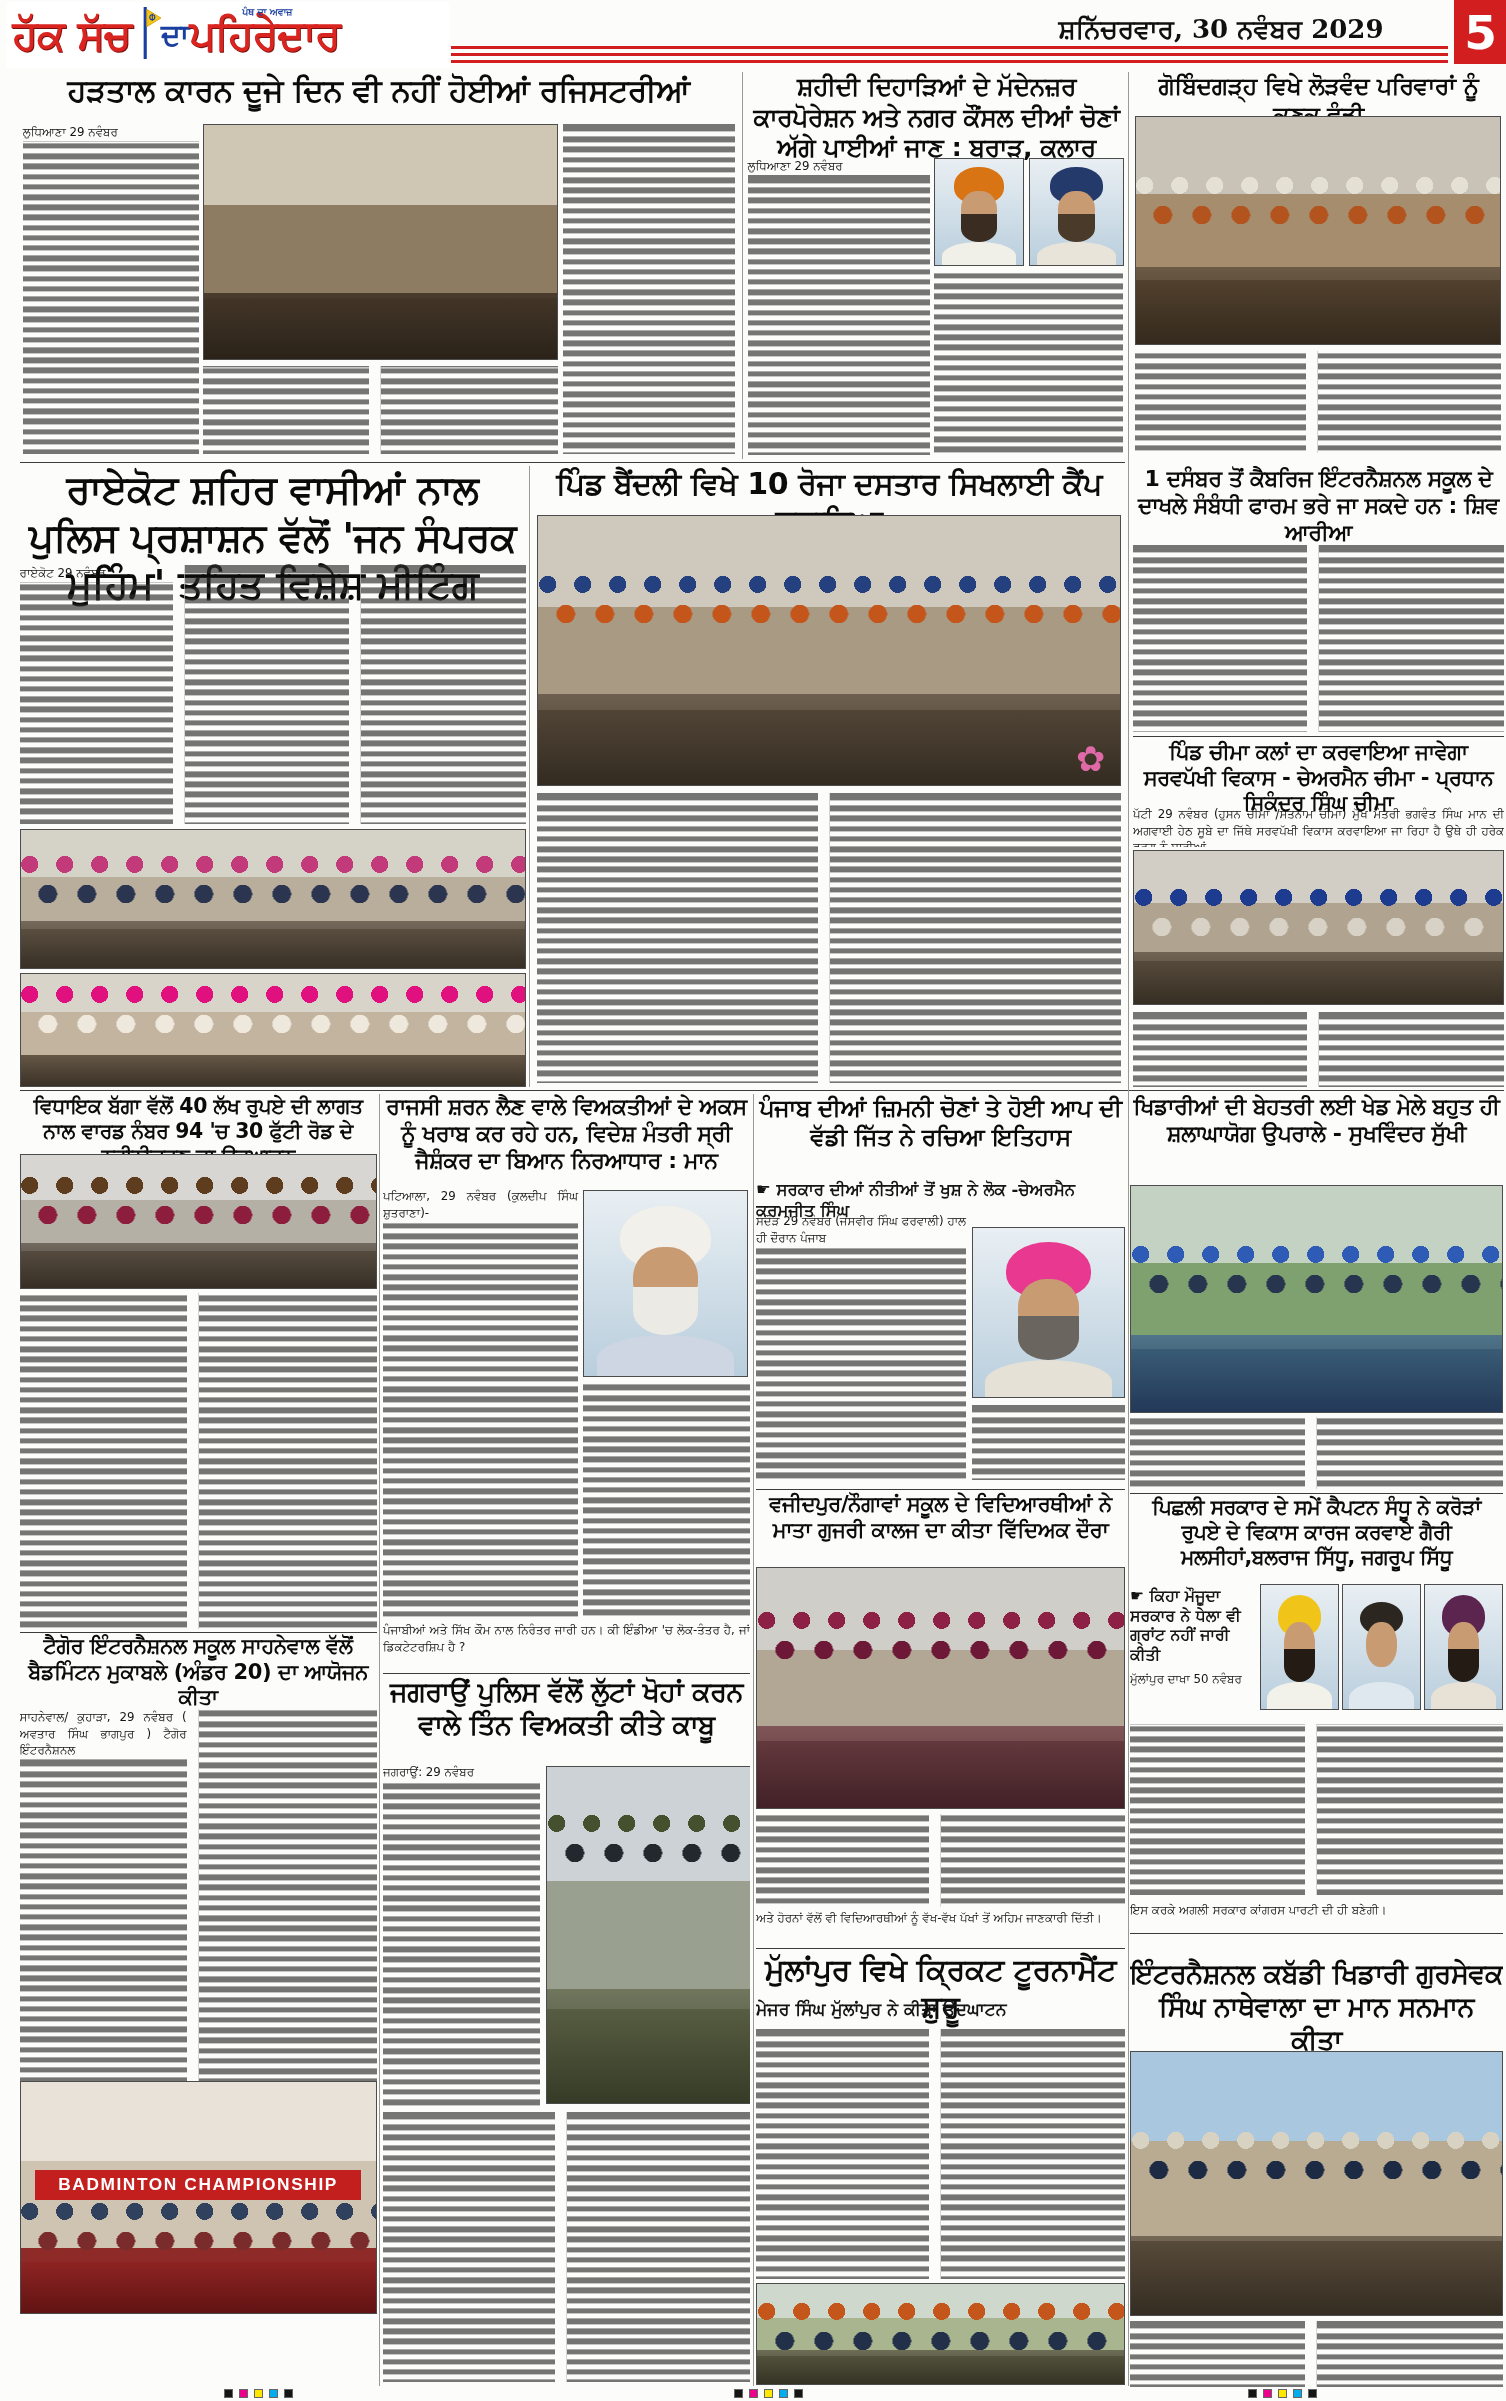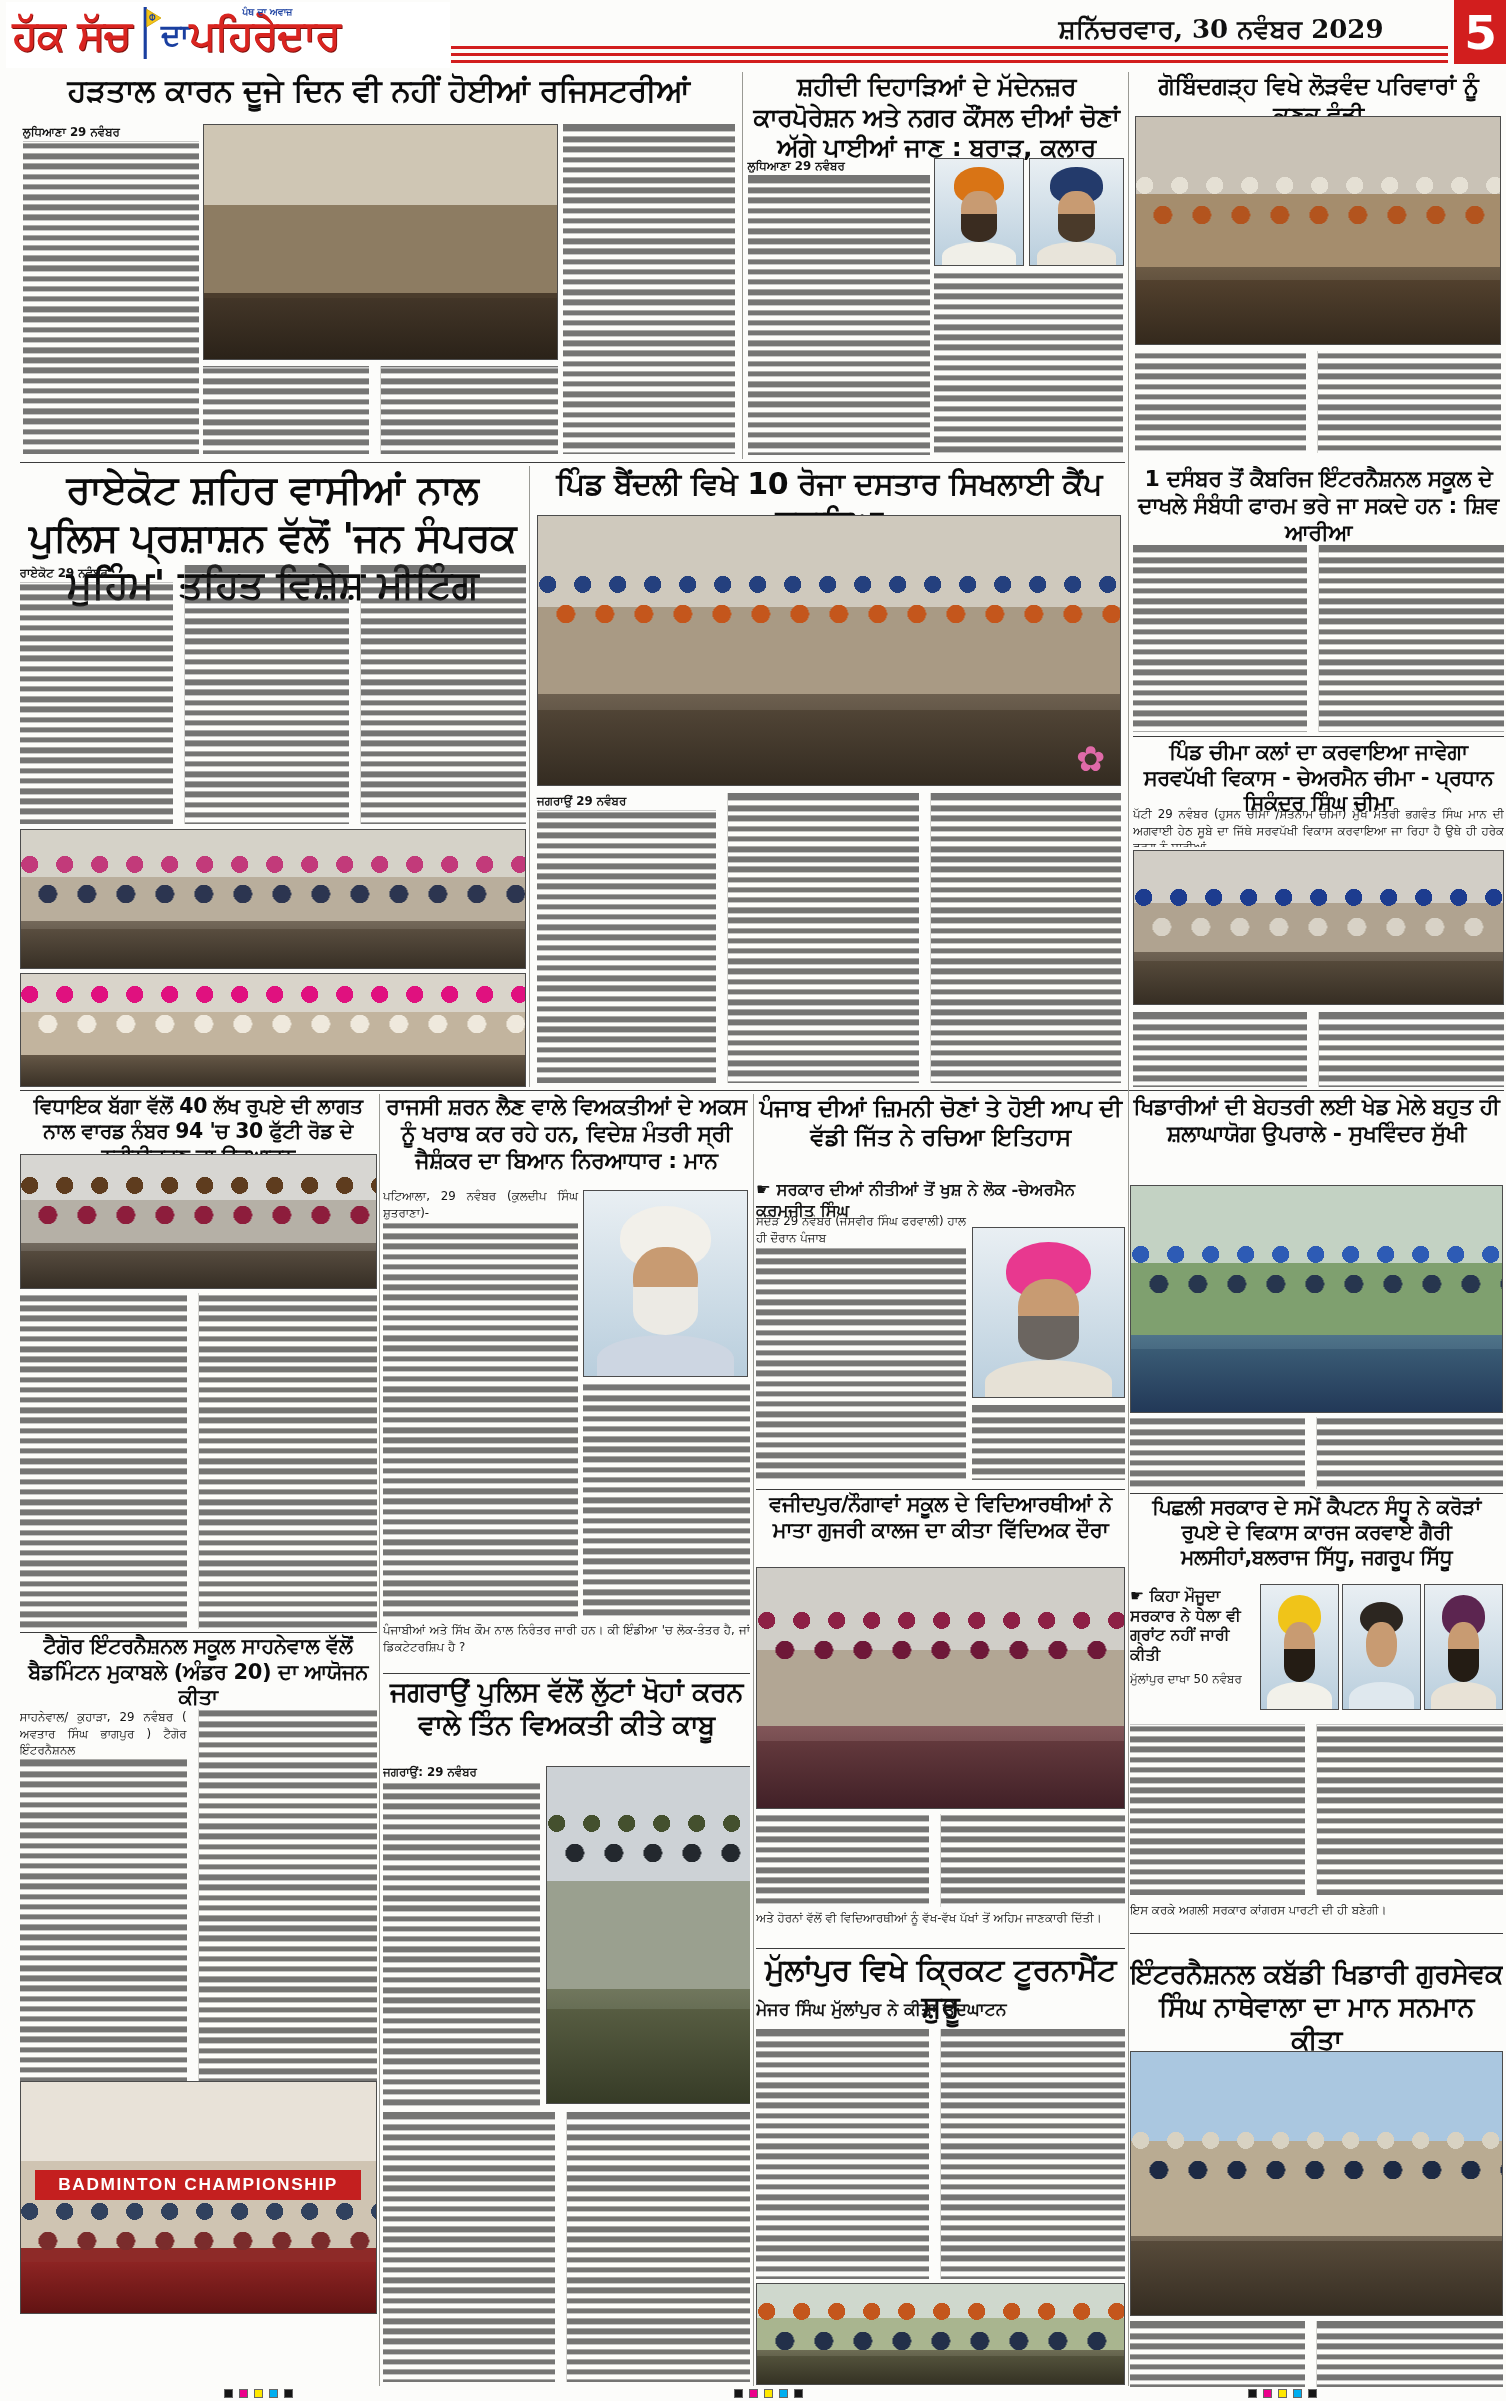--- a/index.html
+++ b/index.html
@@ -2,21 +2,21 @@
 <html style="font-size:12.6px"><head>
 <meta charset="utf-8">
 <style>
   *{margin:0;padding:0;box-sizing:border-box}
   html,body{background:#9a9a9a}
   .sheet{position:relative;width:1506px;height:2401px;margin:0 auto;background:#fcfcfa;
          font-family:"DejaVu Sans","Liberation Sans",sans-serif;color:#111;overflow:hidden}
   .art{position:absolute;overflow:hidden}
   .hl{font-weight:bold;color:#0b0b0b;text-align:center;line-height:1.22;letter-spacing:-0.4px}
   .sub{font-weight:bold;color:#151515;line-height:1.25}
-  .lead{font-size:11.8px;line-height:1.4;text-align:justify;color:#141414;font-weight:bold}
+  .lead{font-size:11.8px;line-height:1.4;text-align:justify;color:#141414;font-weight:normal}
   .body-lead{font-weight:normal}
   .cols{position:absolute;display:flex}
   .cols .c{flex:1;position:relative;display:flex;flex-direction:column;min-width:0}
   .cols .c + .c{border-left:0.8px solid #c2c2bc;margin-left:11px;padding-left:11px}
   .tfill{flex:1;opacity:.66;
     background-image:repeating-linear-gradient(to bottom,#2f2f2f 0 5.5px,rgba(0,0,0,0) 5.5px 10.2px);
     background-position:0 2.4px}
   .photo{position:absolute;border:0.8px solid #4c4c4c;background:#b7b3a8;overflow:hidden}
   .ph-base{position:absolute;inset:0;background:linear-gradient(var(--sky,#ccd2cc) 0 34%,var(--mid,#b6ac9c) 34% 72%,var(--low,#8b8172) 72% 100%)}
   .heads{position:absolute;left:-6.3px;right:-6.3px;top:30%;bottom:0;
@@ -162,24 +162,20 @@
 
   <section class="art" style="left:534px;top:466px;width:590px;height:621px">
     <h2 class="hl" style="font-size:30px;height:44px">ਪਿੰਡ ਬੈਂਦਲੀ ਵਿਖੇ 10 ਰੋਜਾ ਦਸਤਾਰ ਸਿਖਲਾਈ ਕੈਂਪ ਲਗਾਇਆ</h2>
     <div class="photo" style="left:3.1px;top:49px;width:584px;height:271px">
       <div class="ph-base" style="--sky:#cfc9bd;--mid:#a99a84;--low:#776955"></div>
       <div class="heads" style="--t1:#24407e;--t2:#c4561c;top:22%"></div>
       <div class="torsos"></div>
     </div>
     <span class="flower" style="left:542px;top:276px">✿</span>
     <div class="cols" style="left:3.1px;top:327px;width:584px;height:290px">
-      <div class="c">
-          <p class="lead">ਜਗਰਾਉਂ 29 ਨਵੰਬਰ</p>
-        <div class="tfill"></div>
-        </div>
       <div class="c tfill"></div>
       <div class="c tfill"></div>
     </div>
   </section>
 
   <section class="art" style="left:1133px;top:466px;width:371px;height:268px">
     <h2 class="hl" style="font-size:22px;height:75px">1 ਦਸੰਬਰ ਤੋਂ ਕੈਬਰਿਜ ਇੰਟਰਨੈਸ਼ਨਲ ਸਕੂਲ ਦੇ ਦਾਖਲੇ ਸੰਬੰਧੀ ਫਾਰਮ ਭਰੇ ਜਾ ਸਕਦੇ ਹਨ : ਸ਼ਿਵ ਆਰੀਆ</h2>
     <div class="cols" style="left:0;top:79px;width:371px;height:187px">
       <div class="c tfill"></div>
       <div class="c tfill"></div>

